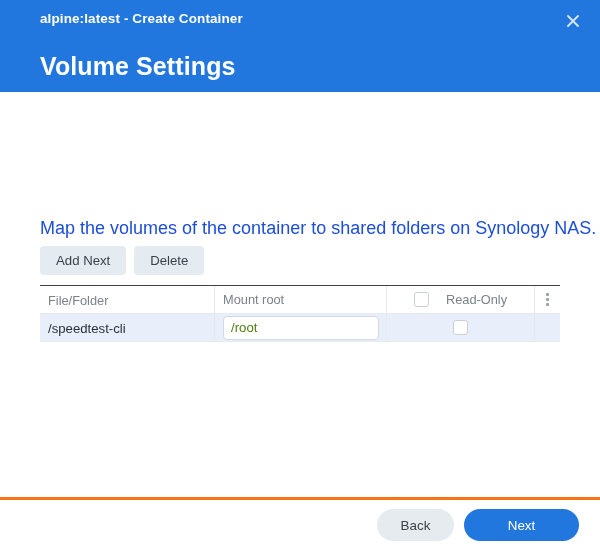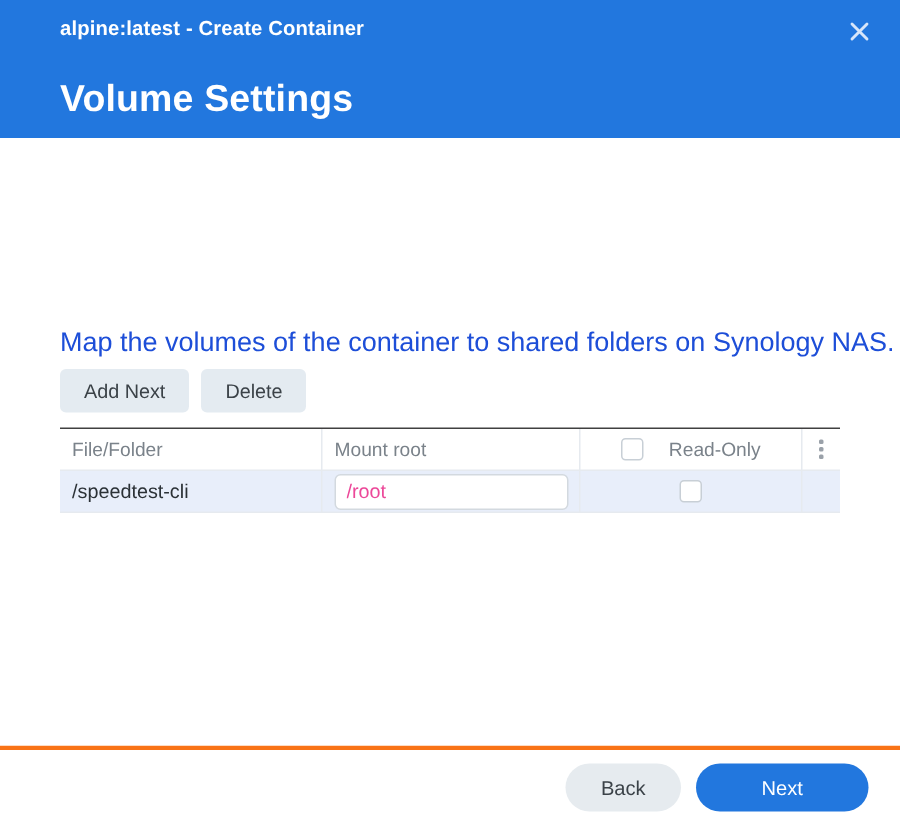--- a/index.html
+++ b/index.html
@@ -134,21 +134,21 @@
     color: #2b3136;
   }
   .mount-input {
     width: 156px;
     height: 24px;
     border: 1px solid #d3d9df;
     border-radius: 4px;
     background: #ffffff;
     font-family: "Liberation Sans", sans-serif;
     font-size: 13.2px;
-    color: #ec4899;
+    color: #4d7c0f;
     padding: 0 7px;
     outline: none;
   }
   .cbx {
     width: 15px;
     height: 15px;
     border: 1px solid #c8cfd6;
     border-radius: 3px;
     background: #ffffff;
     cursor: pointer;

